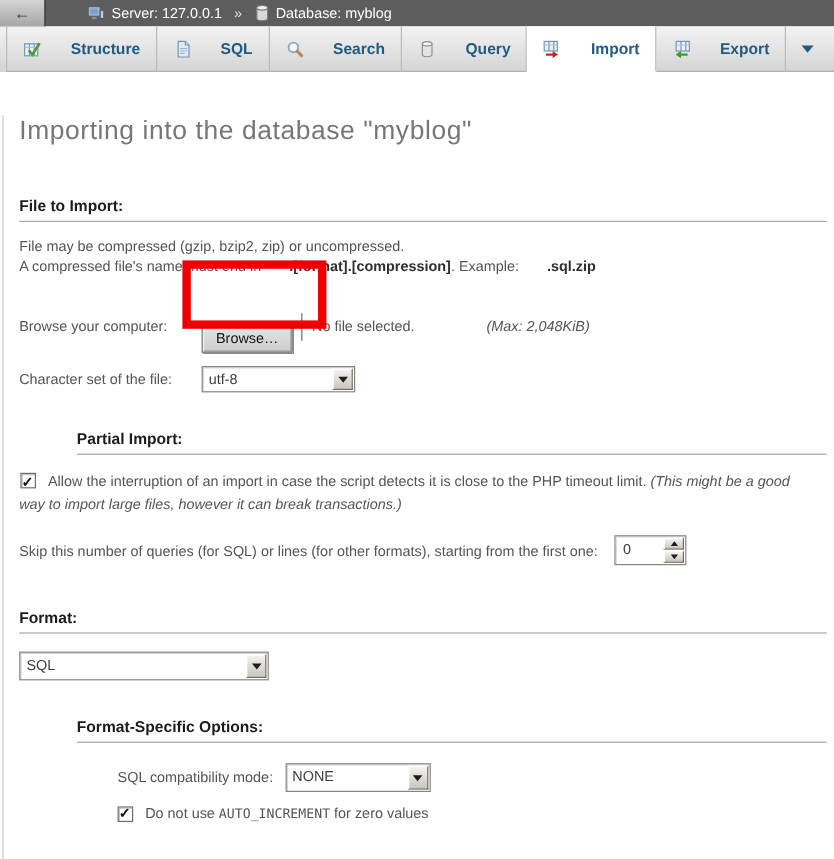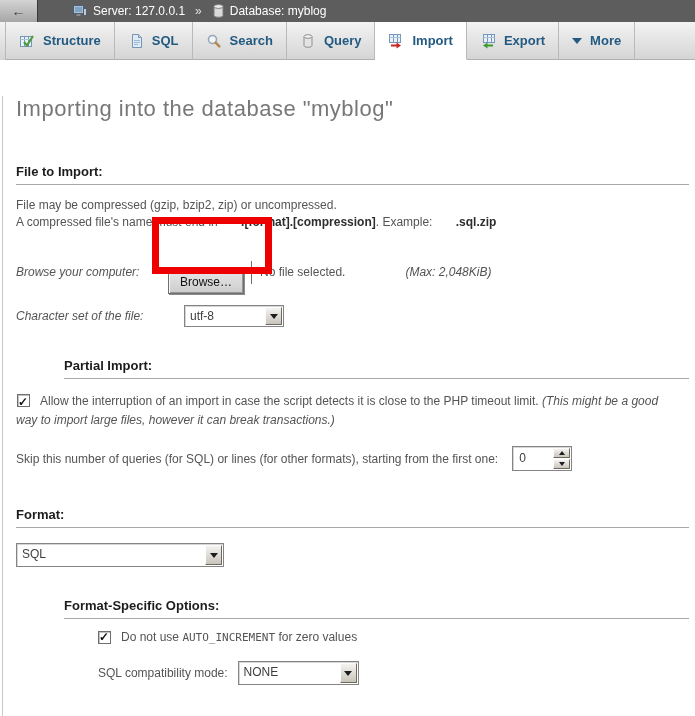--- a/index.html
+++ b/index.html
@@ -14,21 +14,21 @@
     display:flex; align-items:center; justify-content:center;
     border-right:1px solid #3a3a3a; font-size:14px; cursor:pointer; }
   .crumb { display:flex; align-items:center; gap:5px; white-space:nowrap; }
   .crumb-ico { display:inline-flex; margin-left:34px; }
   .crumb-sep { margin:0 5px; color:#e0e0e0; }
   .db-ico { display:inline-flex; }
 
   
   .tabbar { height:38px; display:flex; align-items:stretch;
     background:linear-gradient(#f3f3f3,#d4d4d4); padding-left:5px; }
-  .tab { display:flex; align-items:center; gap:8px; padding:0 13px;
+  .tab { display:flex; align-items:center; gap:24px; padding:0 13px;
     border-right:1px solid #b9b9b9; border-bottom:1px solid #b0b0b0;
     color:#235a81; font-size:13px; font-weight:bold; cursor:pointer; }
   .tab:first-child { border-left:1px solid #b9b9b9; }
   .tab.active { background:#fff; border-bottom:1px solid #fff; }
   .tab-filler { flex:1; border-bottom:1px solid #b0b0b0; }
   .tri-down { width:0; height:0; border-left:5px solid transparent;
     border-right:5px solid transparent; border-top:6px solid #235a81; }
 
   
   .content { margin-left:2px; border-left:1px solid #c8c8c8;
@@ -38,21 +38,21 @@
   h2.sec { margin-top:42px; font-size:13px; font-weight:bold; color:#1c1c1c;
     padding-bottom:5px; border-bottom:1px solid #a8a8a8; }
   h2.sec.tight { margin-top:31px;margin-left:48px; }
   p.note { margin-top:12px; font-size:12px; color:#545454; line-height:17px; }
   p.note2 { font-size:12px; color:#545454; line-height:17px; }
   b.dark { color:#2e2e2e;margin-left:20px; }
 
   .row { display:flex; align-items:center; font-size:12px; color:#545454; }
   .row-browse { margin-top:19px; }
   .row-charset { margin-top:11px; }
-  .flabel { flex:0 0 152px;font-style:italic; }
+  .flabel { flex:0 0 152px; }
 
   
   .btn-browse { background:linear-gradient(#e6e6e6,#cdcdcd); color:#111;
     font-size:12px; font-family:"Liberation Sans", sans-serif;
     padding:4px 11px; border:1px solid #6f6f6f;
     box-shadow: inset 1px 1px 0 #f7f7f7, inset -1px -1px 0 #969696, 1px 1px 0 #8b8b8b;
     cursor:pointer;margin-top:20px; }
   .file-sep { width:1px; height:23px; background:#6f6f6f; margin-left:7px; }
   .nofile { margin-left:8px; }
   .maxnote { margin-left:60px;font-style:italic; }
@@ -61,21 +61,21 @@
   .xselect { display:inline-flex; align-items:stretch; background:#fff;
     border:1px solid #848484; height:22px; cursor:pointer;
     box-shadow: inset 1px 1px 0 rgba(90,90,90,.25); }
   .xselect .val { flex:1; font-size:12px; color:#3d3d3d; padding:3px 4px 0 5px;
     white-space:nowrap; overflow:hidden; }
   .xselect .btn { width:17px; margin:1px; background:linear-gradient(#f4f3f0,#c9c5bc);
     border:1px solid; border-color:#fdfdfd #70695e #70695e #fdfdfd;
     display:flex; align-items:center; justify-content:center; }
   .xselect .btn .tri { width:0; height:0; border-left:4px solid transparent;
     border-right:4px solid transparent; border-top:5px solid #1d1d1d; }
-  .sel-charset { width:100px;margin-left:16px; }
+  .sel-charset { width:128px; }
   .sel-format  { width:208px; height:24px; margin-top:15px; }
   .sel-compat  { width:121px; height:24px; }
 
   
   .cb { width:13px; height:13px; flex:0 0 13px; background:#fff;
     border:1px solid #6e6e6e; box-shadow: inset 1px 1px 0 rgba(80,80,80,.35);
     display:inline-flex; align-items:center; justify-content:center;
     position:relative; cursor:pointer; }
   .cb.on::after { content:"✓"; font-size:12px; font-weight:bold; color:#111;
     position:absolute; top:-2px; left:0px; }
@@ -278,32 +278,32 @@
 
   <span class="xselect sel-format">
     <span class="val">SQL</span>
     <span class="btn">
         <span class="tri"></span>
       </span>
   </span>
 
   <h2 class="sec tight">Format-Specific Options:</h2>
 
-  <div class="row indent-row autoinc-row">
-    <span class="cb on"></span>
-    <span><span>Do not use </span><span class="mono">AUTO_INCREMENT</span><span> for zero values</span></span>
-  </div>
-
   <div class="row indent-row compat-row">
     <span class="compat-label">SQL compatibility mode:</span>
     <span class="xselect sel-compat">
       <span class="val">NONE</span>
       <span class="btn">
           <span class="tri"></span>
         </span>
     </span>
   </div>
 
+  <div class="row indent-row autoinc-row">
+    <span class="cb on"></span>
+    <span><span>Do not use </span><span class="mono">AUTO_INCREMENT</span><span> for zero values</span></span>
+  </div>
+
   <button class="btn-go">Go</button>
 
 </div>
 
 <div class="redbox"></div>
 
 </body></html>

